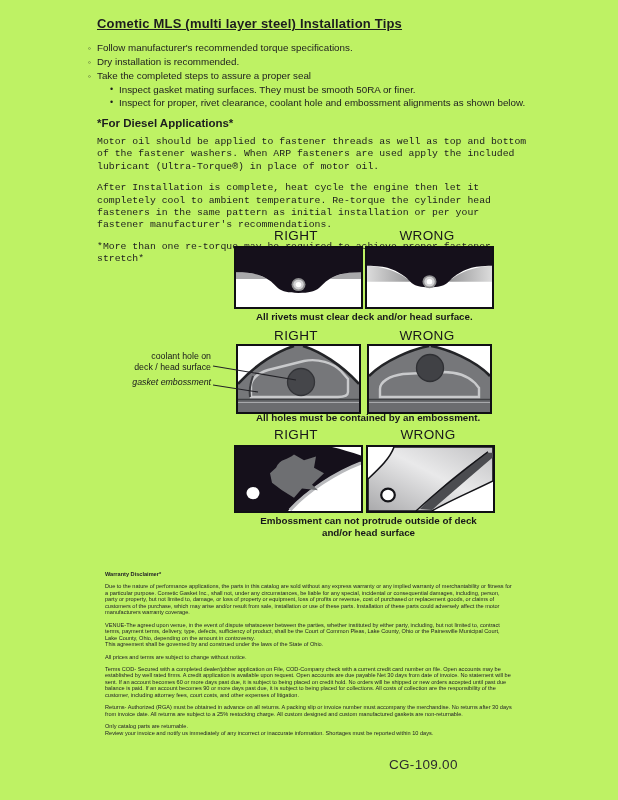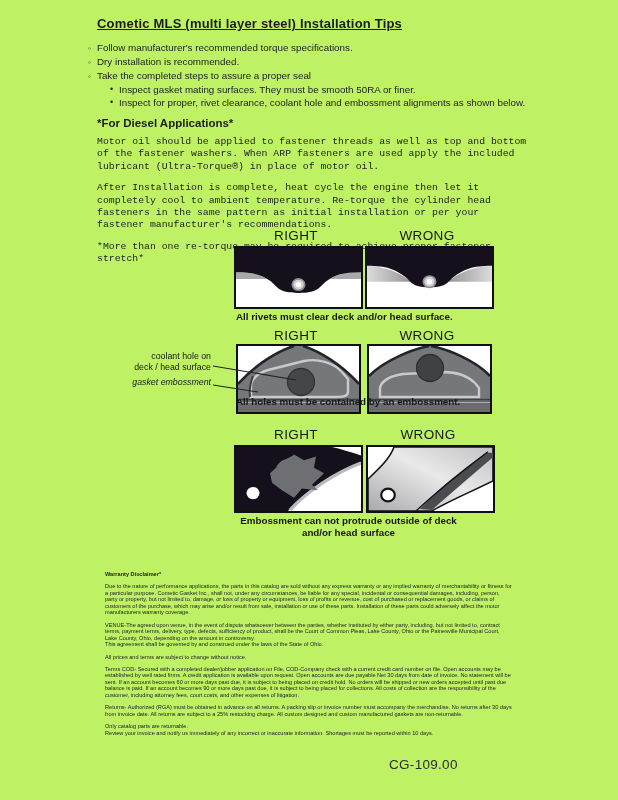--- a/index.html
+++ b/index.html
@@ -20,21 +20,21 @@
 
   
   .diesel-heading{left:97px;top:117px;font-size:11.5px;font-weight:bold;text-align:center;}
   .body-copy{left:97px;top:136px;width:432px;font-size:9.8px;line-height:12.4px;}
   .body-copy p{margin:0 0 9px 0;font-family:Liberation Mono, monospace;}
 
   
   .fig-label{width:100px;text-align:center;font-size:13.5px;font-weight:400;letter-spacing:.4px;color:#17171a;}
   .fig-box{border:2px solid #101014;background:#fff;}
   .fig-box svg{display:block;width:100%;height:100%;}
-  .fig-caption{font-size:9.8px;font-weight:600;color:#17171a;line-height:11.5px;}
+  .fig-caption{font-size:9.8px;font-weight:600;color:#17171a;line-height:11.5px;margin-left:20px;}
   .ann-label{font-size:8.8px;line-height:10.5px;text-align:right;color:#17171a;}
   .overlay{left:0;top:0;width:618px;height:800px;pointer-events:none;}
 
   
   .legal{left:105px;top:571px;width:408px;font-size:5.6px;line-height:6.45px;color:#222226;}
   .legal .lh{font-weight:bold;margin:0 0 6px 0;}
   .legal p{margin:0 0 6px 0;}
   .legal p.tight{margin-bottom:0;}
 
   .page-number{left:389px;top:757px;font-size:13.5px;color:#2b2b2e;letter-spacing:.3px;}
@@ -151,21 +151,21 @@
       <path d="M11,51 L11,43 C11,36 20,30 34,28 L74,26 C90,26 100,31 106,37 L110,42 L110,51 Z" fill="none" stroke="#c9cacc" stroke-width="2.4"></path>
       <path d="M0,0 H60 C44,3 16,14 0,30 Z" fill="#ffffff"></path>
       <path d="M121,0 H62 C78,3 106,14 121,30 Z" fill="#ffffff"></path>
       <path d="M60,0 C44,3 16,14 0,30" stroke="#232427" stroke-width="2.6" fill="none"></path>
       <path d="M62,0 C78,3 106,14 121,30" stroke="#232427" stroke-width="2.6" fill="none"></path>
       <circle cx="61" cy="22" r="13.5" fill="#404145"></circle>
       <circle cx="61" cy="22" r="13.5" fill="none" stroke="#2f3034" stroke-width="1.3"></circle>
     </svg>
   </div>
 
-  <div class="abs fig-caption" style="left:236px;top:396px;width:260px;">All holes must be contained by an embossment.</div>
+  <div class="abs fig-caption" style="left:236px;top:412px;width:260px;">All holes must be contained by an embossment.</div>
 
   <div class="abs fig-label" style="left:246px;top:427px;">RIGHT</div>
   <div class="abs fig-label" style="left:378px;top:427px;">WRONG</div>
 
   <div class="abs fig-box" style="left:234px;top:445px;width:125px;height:64px;">
     <svg viewBox="0 0 125 68" preserveAspectRatio="none">
       <rect width="125" height="68" fill="#ffffff"></rect>
       <path d="M0,0 H125 V16 C100,26 70,46 52,68 H0 Z" fill="#15101b"></path>
       <path d="M96,0 H125 V9 C115,5.5 106,2.5 96,0 Z" fill="#ffffff"></path>
       <path d="M125,17 C100,27 71,47 54,67" stroke="#b9babd" stroke-width="3.5" fill="none"></path>

